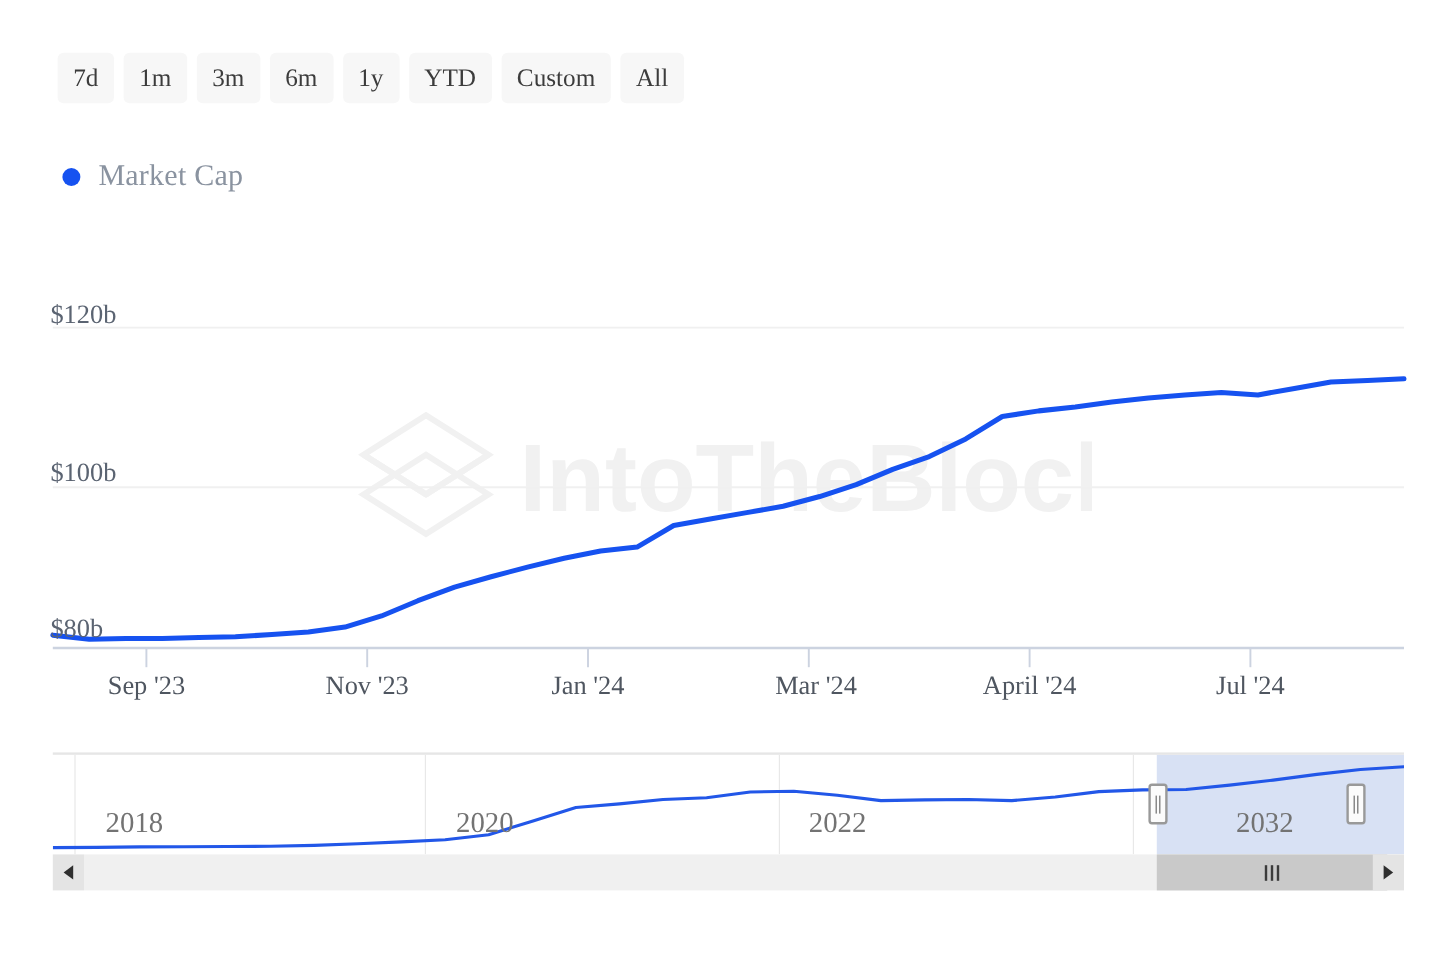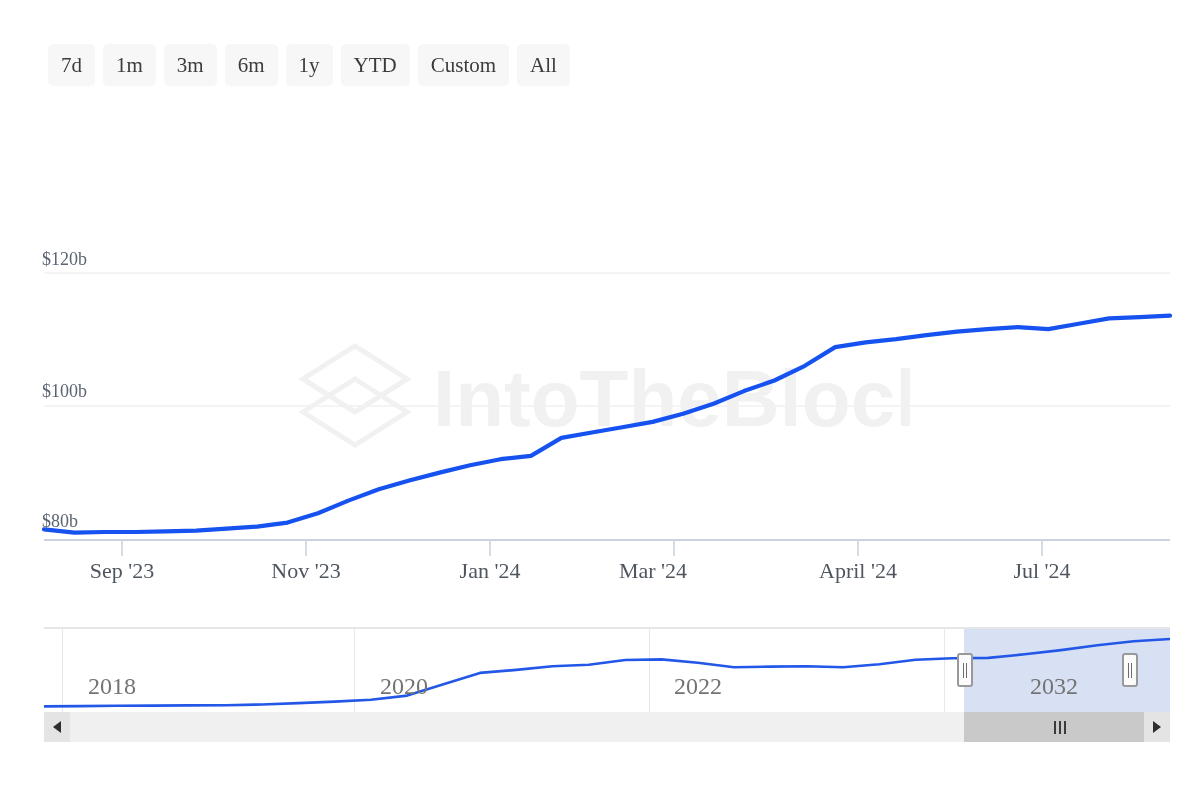--- a/index.html
+++ b/index.html
@@ -77,21 +77,21 @@
     top: 0px;
     width: 1200px;
     height: 800px;
     pointer-events: none;
   }
   .plot svg { display: block; }
 
   .ylabel {
     position: absolute;
     font-family: "Liberation Serif", serif;
-    font-size: 18px;
+    font-size: 22px;
     color: #5b6472;
     left: 42px;
   }
 
   .xlabel {
     position: absolute;
     font-family: "Liberation Serif", serif;
     font-size: 22px;
     color: #4f5660;
     transform: translateX(-50%);
@@ -228,20 +228,24 @@
     <button class="range-btn">7d</button>
     <button class="range-btn">1m</button>
     <button class="range-btn">3m</button>
     <button class="range-btn">6m</button>
     <button class="range-btn">1y</button>
     <button class="range-btn">YTD</button>
     <button class="range-btn">Custom</button>
     <button class="range-btn">All</button>
   </div>
 
+  <div class="legend">
+    <span class="legend-dot"></span>
+    <span class="legend-label">Market Cap</span>
+  </div>
 
   <svg class="watermark" viewBox="0 0 615 115" xmlns="http://www.w3.org/2000/svg">
     <g fill="none" stroke="#f1f1f1" stroke-width="5">
       <path d="M60 8 L112 41 L60 74 L8 41 Z"></path>
       <path d="M60 41 L112 74 L60 107 L8 74 Z"></path>
       <path d="M8 41 L60 74 M112 41 L60 74"></path>
     </g>
     <text x="138" y="88" font-family="Liberation Sans, sans-serif" font-size="80" font-weight="bold" fill="#f1f1f1">IntoTheBlock</text>
   </svg>
 
@@ -268,21 +272,21 @@
     </svg>
   </div>
 
   <div class="ylabel" style="top:249px;">$120b</div>
   <div class="ylabel" style="top:381px;">$100b</div>
   <div class="ylabel" style="top:511px;">$80b</div>
 
   <div class="xlabel" style="left:122px; top:558px;">Sep '23</div>
   <div class="xlabel" style="left:306px; top:558px;">Nov '23</div>
   <div class="xlabel" style="left:490px; top:558px;">Jan '24</div>
-  <div class="xlabel" style="left:653px; top:558px;">Mar '24</div>
+  <div class="xlabel" style="left:680px; top:558px;">Mar '24</div>
   <div class="xlabel" style="left:858px; top:558px;">April '24</div>
   <div class="xlabel" style="left:1042px; top:558px;">Jul '24</div>
 
   <div class="navigator">
     <div class="nav-inner">
       <div class="nav-sep" style="left:18px;"></div>
       <div class="nav-sep" style="left:310px;"></div>
       <div class="nav-sep" style="left:605px;"></div>
       <div class="nav-sep" style="left:900px;"></div>
 

